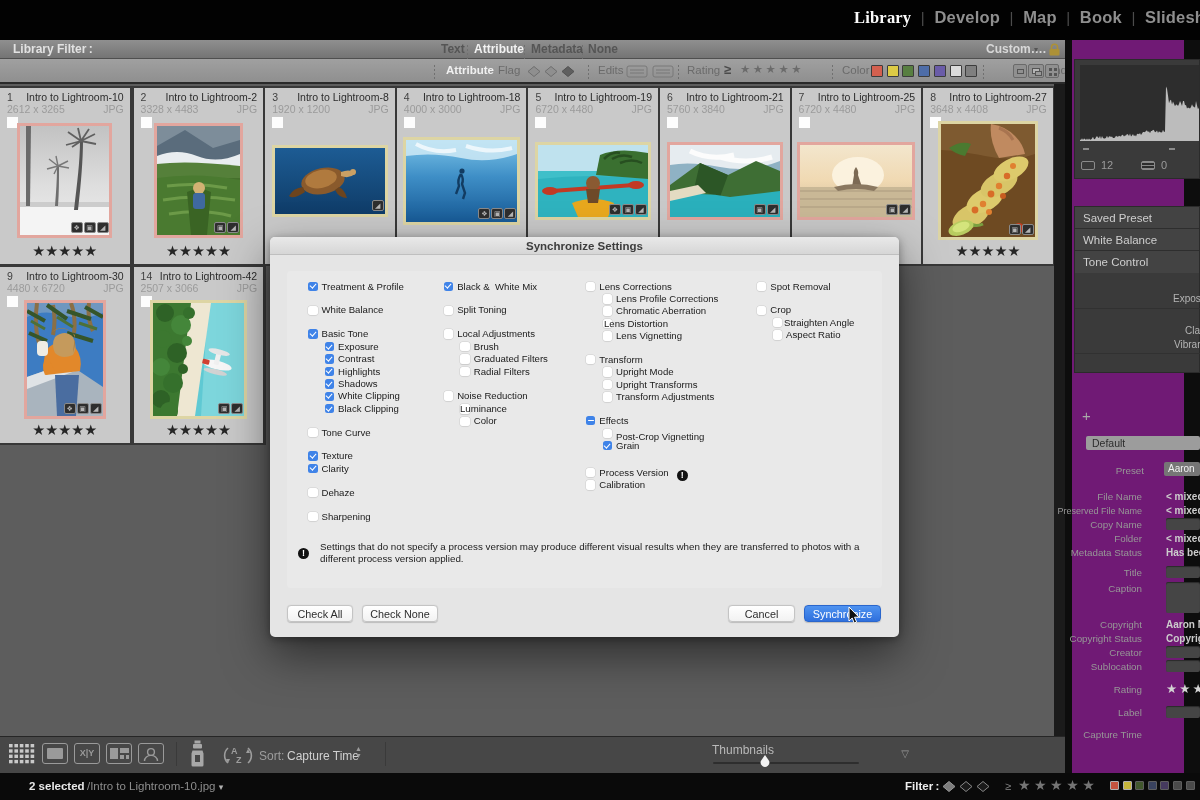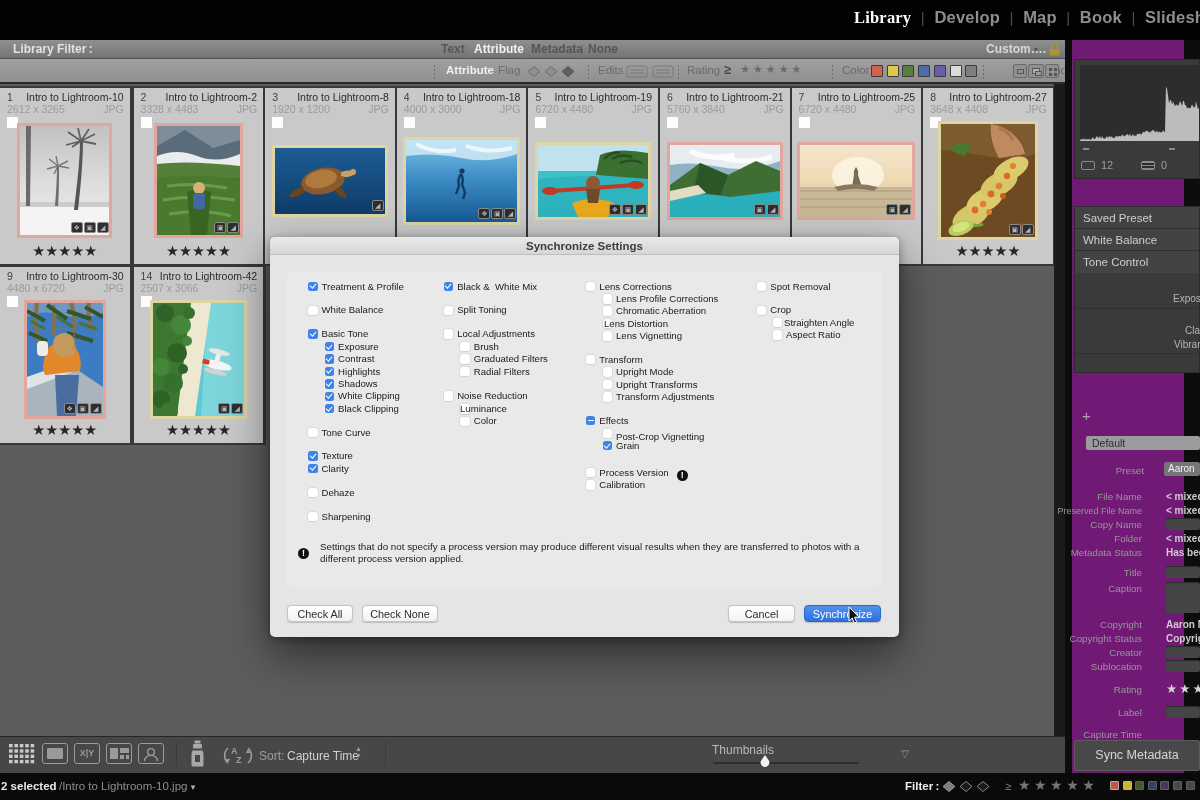--- a/index.html
+++ b/index.html
@@ -484,21 +484,20 @@
  <div class="rlab" style="right:42px;top:607px;">Creator</div>
  <div class="rin" style="left:94px;top:606px;width:34px;height:12px;"></div>
  <div class="rlab" style="right:42px;top:621px;">Sublocation</div>
  <div class="rin" style="left:94px;top:620px;width:34px;height:12px;"></div>
 
  <div class="rlab" style="right:42px;top:644px;">Rating</div>
  <div class="rval" style="left:94px;top:641px;font-size:12.5px;color:#d4d4d4;letter-spacing:2px;">★★★</div>
  <div class="rlab" style="right:42px;top:667px;">Label</div>
  <div class="rin" style="left:94px;top:666px;width:34px;height:12px;"></div>
  <div class="rlab" style="right:42px;top:689px;">Capture Time</div>
- <div style="position:absolute;left:2px;top:700px;width:126px;height:31px;background:#484848;border:1px solid #5c5c5c;border-radius:2px;color:#d5d5d5;font-size:12.5px;text-align:center;line-height:29px;">Sync Metadata</div>
 </div>
   </div>
 <div class="abs" style="left:1048px;top:746px;width:17px;height:17px;color:#909090;font-size:9px;text-align:center;line-height:17px;">▽</div>
 <div class="abs" id="toolbar">
  <svg style="position:absolute;left:8px;top:6px;" width="27" height="21" viewBox="0 0 27 21">
       <rect x="1.0" y="1.0" width="3.6" height="3.4" fill="#c9c9c9"></rect>
       <rect x="6.4" y="1.0" width="3.6" height="3.4" fill="#c9c9c9"></rect>
       <rect x="11.8" y="1.0" width="3.6" height="3.4" fill="#c9c9c9"></rect>
       <rect x="17.200000000000003" y="1.0" width="3.6" height="3.4" fill="#c9c9c9"></rect>
       <rect x="22.6" y="1.0" width="3.6" height="3.4" fill="#c9c9c9"></rect>
@@ -554,21 +553,21 @@
  <div class="txt" style="left:355px;top:8px;color:#9d9d9d;font-size:7px;">▲<br>▼</div>
  <div style="position:absolute;left:385px;top:5px;width:1px;height:24px;background:#3a3a3a;"></div>
  <div class="txt" style="left:712px;top:6px;color:#b9b9b9;">Thumbnails</div>
  <div style="position:absolute;left:713px;top:25px;width:146px;height:2px;background:#2e2e2e;border-radius:1px;"></div>
  <svg style="position:absolute;left:758px;top:17px;" width="14" height="14" viewBox="0 0 14 14">
       <path d="M7 1 10.5 6a4.3 4.3 0 1 1-7 0z" fill="#f2f2f2"></path>
     </svg>
  <div style="position:absolute;left:893px;top:8px;width:24px;height:18px;color:#9a9a9a;font-size:10px;text-align:center;line-height:18px;">▽</div>
 </div>
 <div class="abs" id="botbar">
- <div class="abs" style="left:1px;top:7px;"><b style="color:#e8e8e8;">2 selected</b> <span style="color:#8d8d8d;">/Intro to Lightroom-10.jpg</span> <span style="font-size:9px;color:#b0b0b0;">▾</span></div>
+ <div class="abs" style="left:1px;top:7px;"><b style="color:#e8e8e8;margin-left:28px;">2 selected</b> <span style="color:#8d8d8d;">/Intro to Lightroom-10.jpg</span> <span style="font-size:9px;color:#b0b0b0;">▾</span></div>
  <div class="abs" style="left:905px;top:7px;color:#efefef;font-weight:bold;font-size:11.5px;">Filter :</div>
  <svg style="position:absolute;left:941px;top:6px;" width="52" height="15" viewBox="0 0 52 15">
    <path d="M2 7.5 8 2.5 14 7.5 8 12.5z" fill="#7d7d7d" stroke="#999"></path>
    <path d="M19 7.5 25 2.5 31 7.5 25 12.5z" fill="#1a1a1a" stroke="#888"></path>
    <path d="M36 7.5 42 2.5 48 7.5 42 12.5z" fill="#1a1a1a" stroke="#888"></path>
  </svg>
  <div class="abs" style="left:1005px;top:7px;color:#8a8a8a;font-size:11px;">≥</div>
  <div class="abs" style="left:1018px;top:4px;color:#757575;font-size:14px;letter-spacing:3.5px;">★★★★★</div>
  <div class="abs" style="left:1110px;top:8px;width:9px;height:9px;border:1px solid #b0b0b0;background:#c4543f;border-radius:1px;"></div>
     <div class="abs" style="left:1123px;top:8px;width:9px;height:9px;border:1px solid #b0b0b0;background:#c6b63c;border-radius:1px;"></div>

